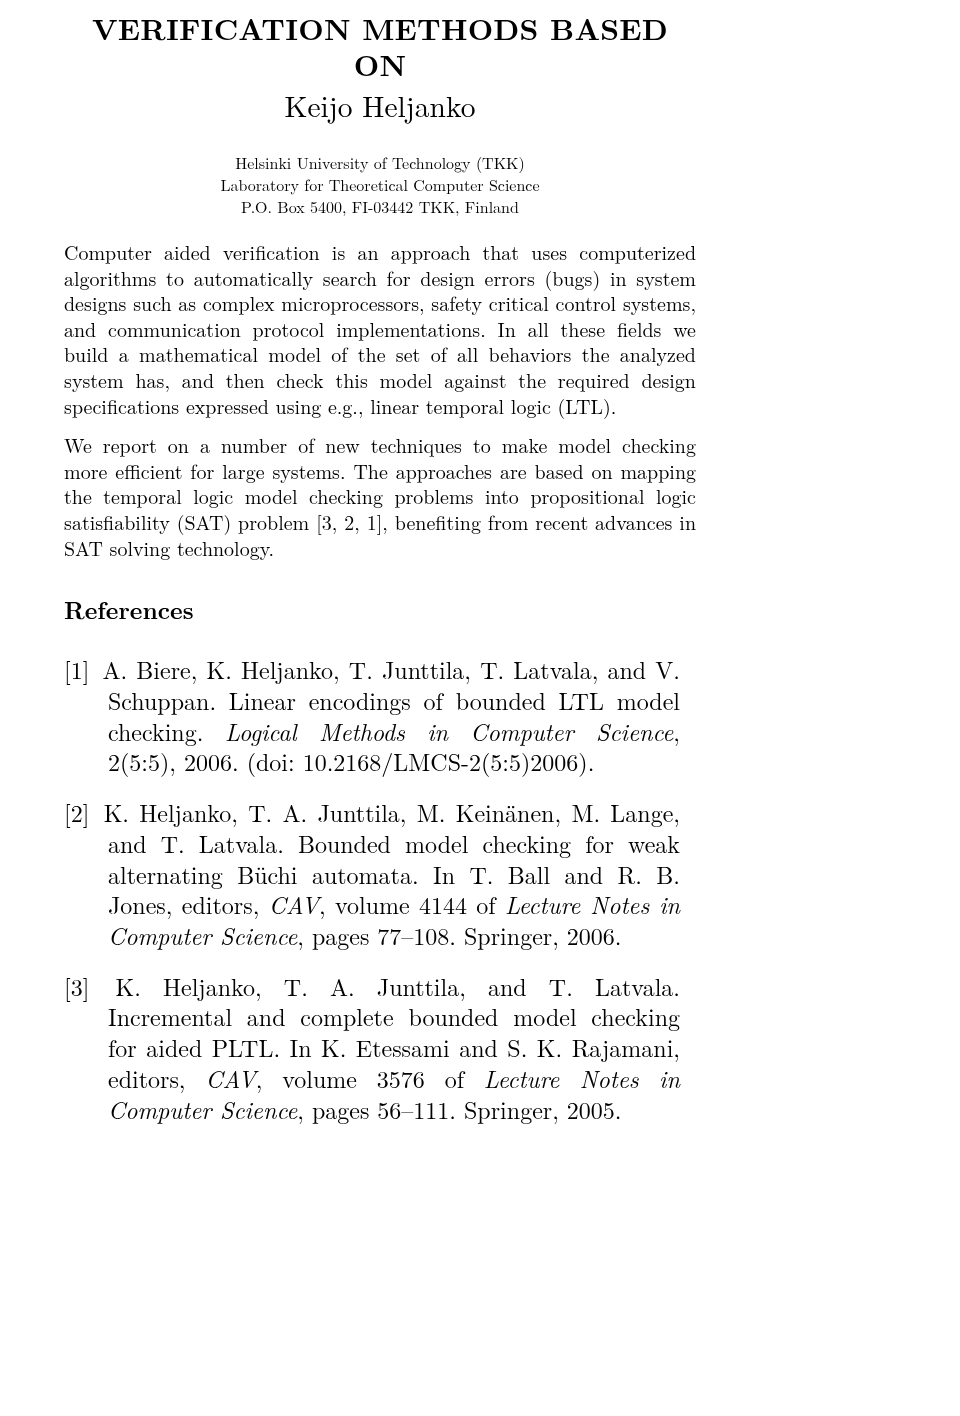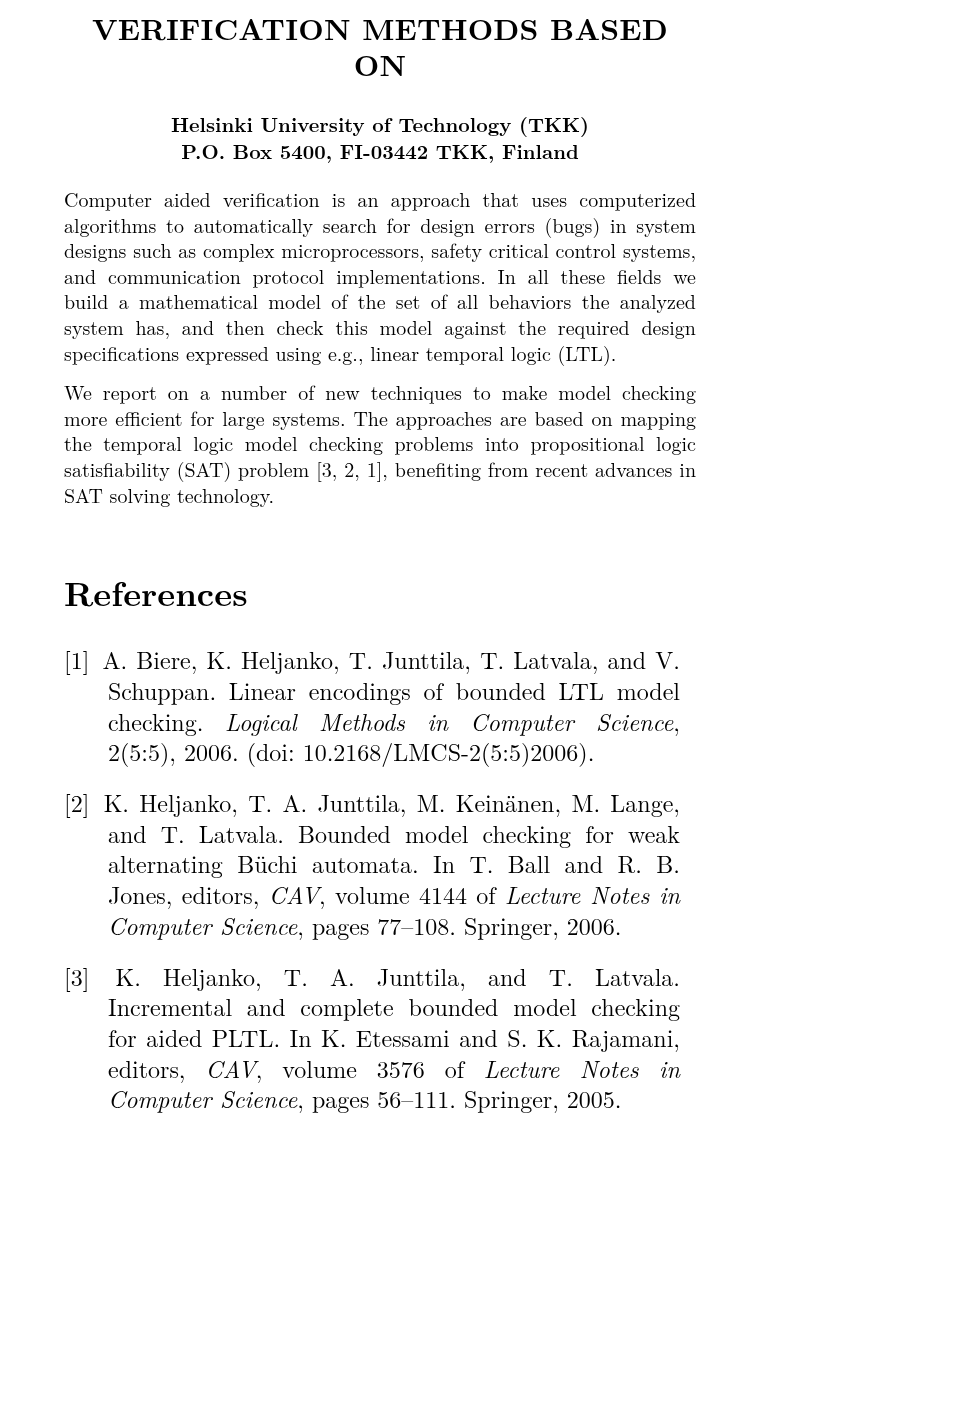--- a/index.html
+++ b/index.html
@@ -27,60 +27,61 @@
     line-height: 1.22;
     letter-spacing: 0.2px;
   }
   .author {
     font-size: 29.5px;
     line-height: 1.3;
     margin-top: 4px;
   }
   .affil {
     text-align: center;
-    font-size: 20px;
+    font-size: 16px;
     line-height: 1.35;
     margin-bottom: 22px;
-    font-weight: bold;
   }
   .para {
     font-size: 20px;
     line-height: 1.28;
     text-align: justify;
     margin: 0 0 14px 0;
     hyphens: auto;
     -webkit-hyphens: auto;
   }
   .refs-head {
     font-weight: bold;
-    font-size: 34px;
-    margin-top: 60px;
+    font-size: 24px;
+    margin-top: 32px;
     margin-bottom: 28px;
   }
   .ref-item {
     font-size: 24px;
     line-height: 1.28;
     text-align: justify;
     margin: 0 16px 20px 0;
     padding-left: 44px;
     text-indent: -44px;
   }
   .ital { font-style: italic; }
 </style>
 </head>
 <body>
 
 <div class="page">
 
   <div class="title-block">
     <div class="title-line">VERIFICATION METHODS BASED ON</div>
+    <div class="author">Keijo Heljanko</div>
   </div>
 
   <div class="affil">
     <div>Helsinki University of Technology (TKK)</div>
+    <div>Laboratory for Theoretical Computer Science</div>
     <div>P.O. Box 5400, FI-03442 TKK, Finland</div>
   </div>
 
   <p class="para">Computer aided verification is an approach that uses computerized algorithms to automatically search for design errors (bugs) in system designs such as complex microprocessors, safety critical control systems, and communication protocol implementations. In all these fields we build a mathematical model of the set of all behaviors the analyzed system has, and then check this model against the required design specifications expressed using e.g., linear temporal logic (LTL).</p>
   <p class="para">We report on a number of new techniques to make model checking more efficient for large systems. The approaches are based on mapping the temporal logic model checking problems into propositional logic satisfiability (SAT) problem [3, 2, 1], benefiting from recent advances in SAT solving technology.</p>
 
   <div class="refs-head">References</div>
 
   <div class="ref-item">
     <span>[1]</span>&nbsp;<span>A. Biere, K. Heljanko, T. Junttila, T. Latvala, and V. Schuppan. Linear encodings of bounded LTL model checking. </span><span class="ital">Logical Methods in Computer Science</span><span>, 2(5:5), 2006. (doi: 10.2168/LMCS-2(5:5)2006).</span>

